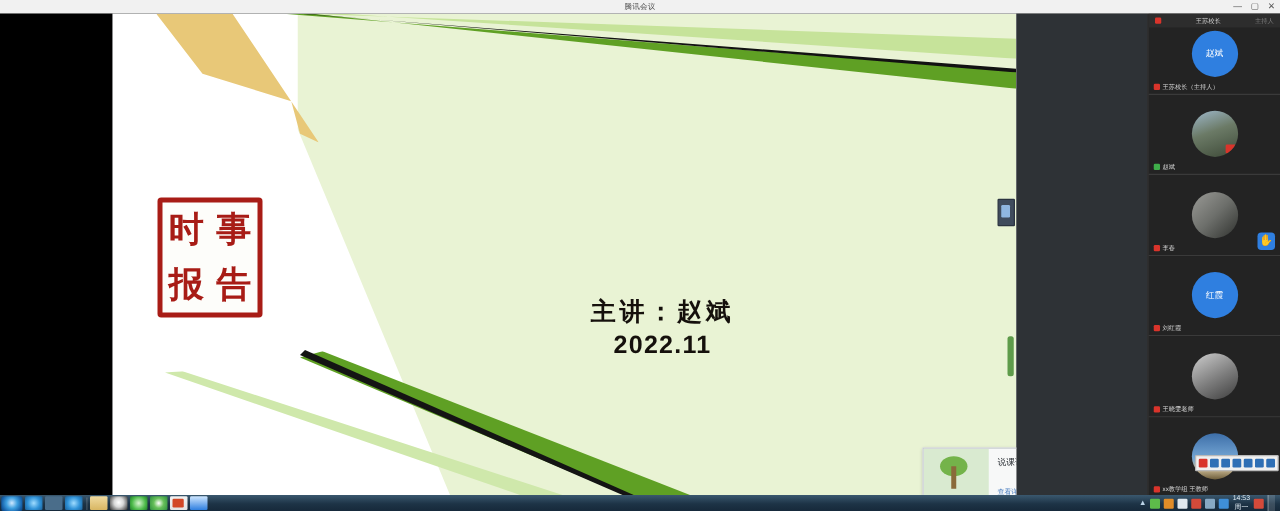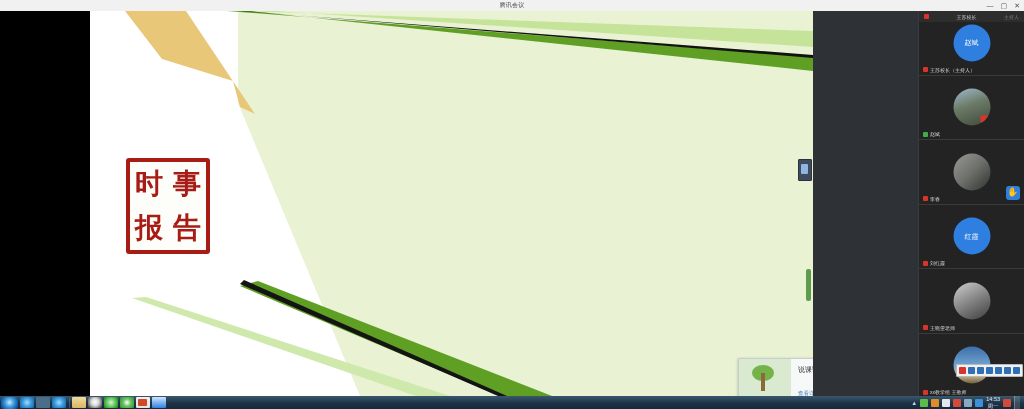--- a/index.html
+++ b/index.html
@@ -530,20 +530,22 @@
         <div class="band-green-bottom"></div>
         <div class="band-black-bottom"></div>
 
         <div class="seal">
           <span>时</span>
           <span>事</span>
           <span>报</span>
           <span>告</span>
         </div>
 
+        <div class="slide-subtitle">主讲：赵斌</div>
+        <div class="slide-date">2022.11</div>
 
         <div class="slide-widget"></div>
         <div class="slide-scroll"></div>
 
         <div class="toast">
           <div class="toast-thumb">
             <div class="leaf"></div>
             <div class="tree"></div>
           </div>
           <div class="toast-body">

